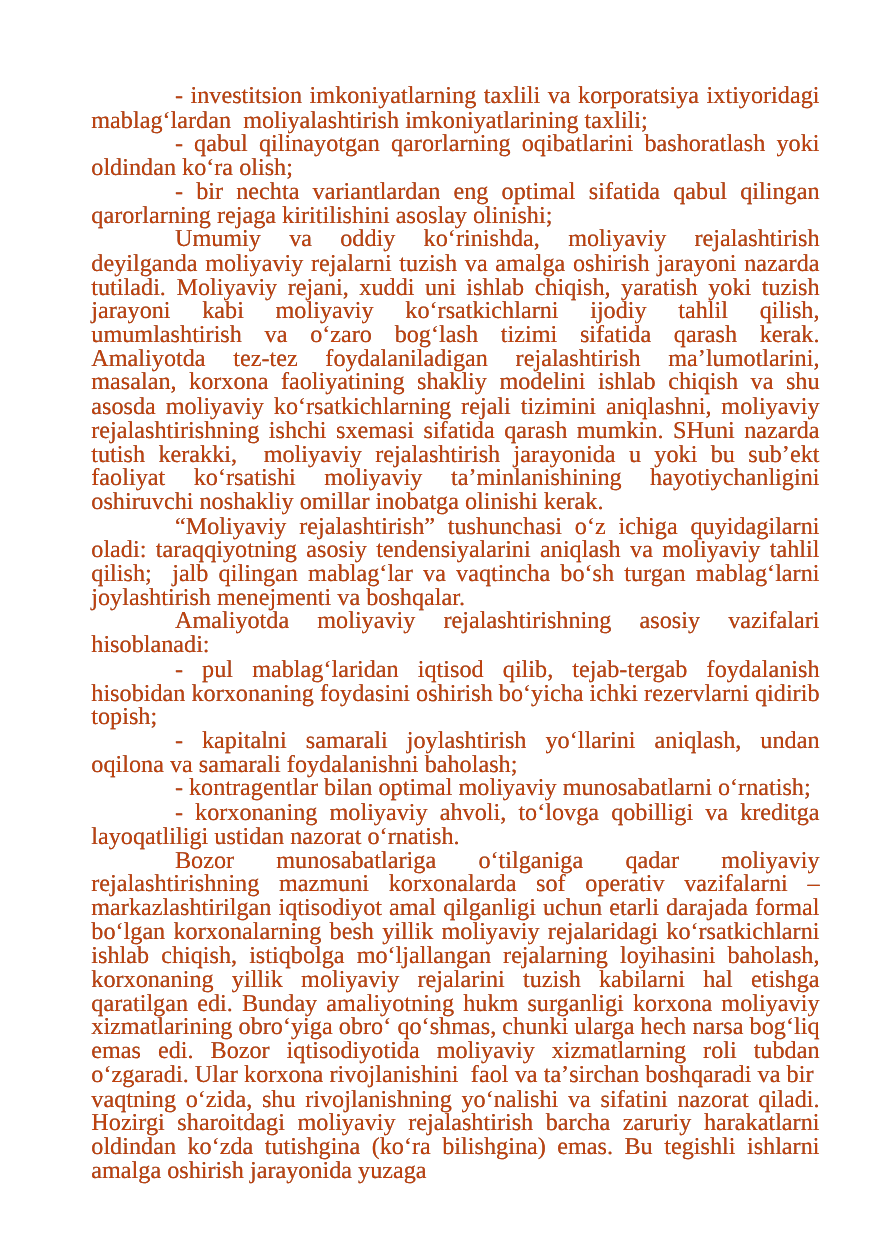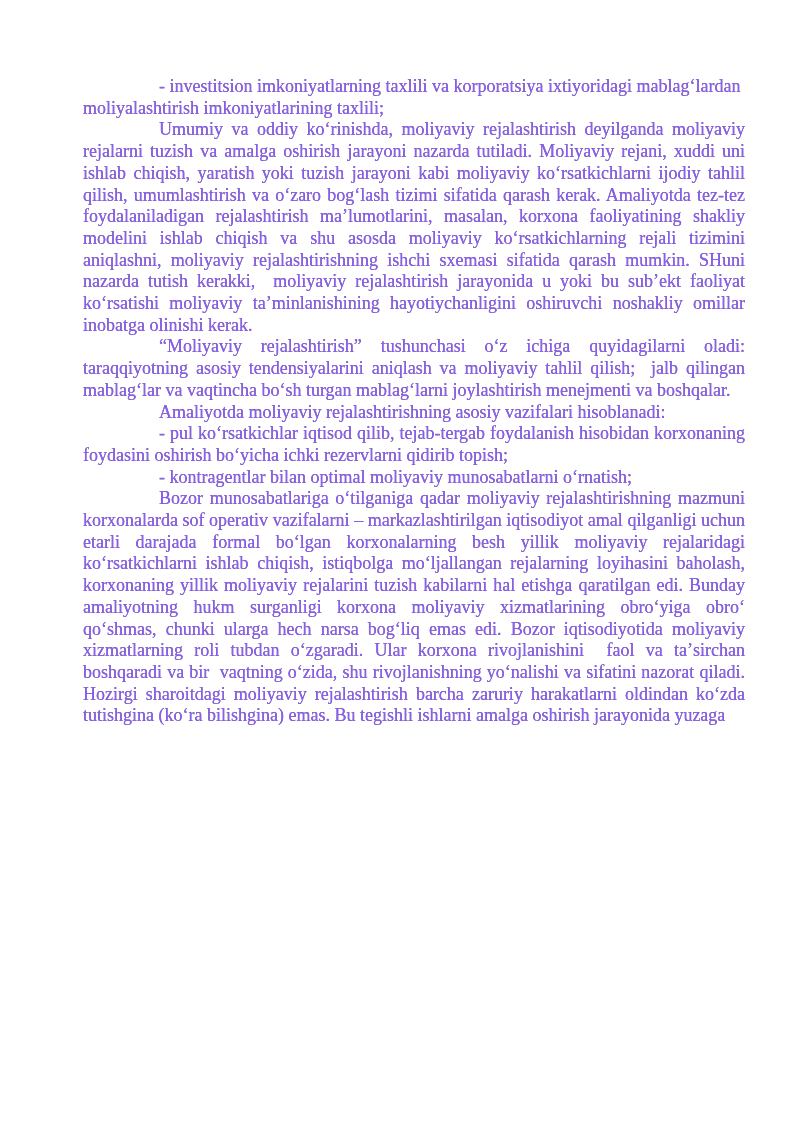--- a/index.html
+++ b/index.html
@@ -13,38 +13,42 @@
     height: 1131px;
     background: #ffffff;
     overflow: hidden;
   }
   .text-block {
     position: absolute;
     left: 83px;
     top: 76px;
     width: 662px;
     font-family: "Liberation Serif", "DejaVu Serif", serif;
-    font-size: 18px;
+    font-size: 22px;
     line-height: 21.7px;
-    color: #8b5cf6;
+    color: #c2410c;
     text-align: justify;
     text-shadow: 0 0 0.5px rgba(20,20,20,0.65);
   }
   .text-block p {
     margin: 0;
     padding: 0;
     text-indent: 76px;
   }
 </style>
 </head>
 <body>
 
 <div class="page">
   <div class="text-block">
     <p>- investitsion imkoniyatlarning taxlili va korporatsiya ixtiyoridagi mablagʻlardan&nbsp; moliyalashtirish imkoniyatlarining taxlili;</p>
+    <p>- qabul qilinayotgan qarorlarning oqibatlarini bashoratlash yoki oldindan koʻra olish;</p>
+    <p>- bir nechta variantlardan eng optimal sifatida qabul qilingan qarorlarning rejaga kiritilishini asoslay olinishi;</p>
     <p>Umumiy va oddiy koʻrinishda, moliyaviy rejalashtirish deyilganda moliyaviy rejalarni tuzish va amalga oshirish jarayoni nazarda tutiladi. Moliyaviy rejani, xuddi uni ishlab chiqish, yaratish yoki tuzish jarayoni kabi moliyaviy koʻrsatkichlarni ijodiy tahlil qilish, umumlashtirish va oʻzaro bogʻlash tizimi sifatida qarash kerak. Amaliyotda tez-tez foydalaniladigan rejalashtirish maʼlumotlarini, masalan, korxona faoliyatining shakliy modelini ishlab chiqish va shu asosda moliyaviy koʻrsatkichlarning rejali tizimini aniqlashni, moliyaviy rejalashtirishning ishchi sxemasi sifatida qarash mumkin. SHuni nazarda tutish kerakki,&nbsp; moliyaviy rejalashtirish jarayonida u yoki bu subʼekt faoliyat koʻrsatishi moliyaviy taʼminlanishining hayotiychanligini oshiruvchi noshakliy omillar inobatga olinishi kerak.</p>
     <p>“Moliyaviy rejalashtirish” tushunchasi oʻz ichiga quyidagilarni oladi: taraqqiyotning asosiy tendensiyalarini aniqlash va moliyaviy tahlil qilish;&nbsp; jalb qilingan mablagʻlar va vaqtincha boʻsh turgan mablagʻlarni joylashtirish menejmenti va boshqalar.</p>
     <p>Amaliyotda moliyaviy rejalashtirishning asosiy vazifalari hisoblanadi:</p>
-    <p>- pul koʻrsatkichlar iqtisod qilib, tejab-tergab foydalanish hisobidan korxonaning foydasini oshirish boʻyicha ichki rezervlarni qidirib topish;</p>
+    <p>- pul mablagʻlaridan iqtisod qilib, tejab-tergab foydalanish hisobidan korxonaning foydasini oshirish boʻyicha ichki rezervlarni qidirib topish;</p>
+    <p>- kapitalni samarali joylashtirish yoʻllarini aniqlash, undan oqilona va samarali foydalanishni baholash;</p>
     <p>- kontragentlar bilan optimal moliyaviy munosabatlarni oʻrnatish;</p>
+    <p>- korxonaning moliyaviy ahvoli, toʻlovga qobilligi va kreditga layoqatliligi ustidan nazorat oʻrnatish.</p>
     <p>Bozor munosabatlariga oʻtilganiga qadar moliyaviy rejalashtirishning mazmuni korxonalarda sof operativ vazifalarni – markazlashtirilgan iqtisodiyot amal qilganligi uchun etarli darajada formal boʻlgan korxonalarning besh yillik moliyaviy rejalaridagi koʻrsatkichlarni ishlab chiqish, istiqbolga moʻljallangan rejalarning loyihasini baholash, korxonaning yillik moliyaviy rejalarini tuzish kabilarni hal etishga qaratilgan edi. Bunday amaliyotning hukm surganligi korxona moliyaviy xizmatlarining obroʻyiga obroʻ qoʻshmas, chunki ularga hech narsa bogʻliq emas edi. Bozor iqtisodiyotida moliyaviy xizmatlarning roli tubdan oʻzgaradi. Ular korxona rivojlanishini&nbsp; faol va taʼsirchan boshqaradi va bir&nbsp; vaqtning oʻzida, shu rivojlanishning yoʻnalishi va sifatini nazorat qiladi. Hozirgi sharoitdagi moliyaviy rejalashtirish barcha zaruriy harakatlarni oldindan koʻzda tutishgina (koʻra bilishgina) emas. Bu tegishli ishlarni amalga oshirish jarayonida yuzaga</p>
   </div>
 </div>
 
 </body></html>

